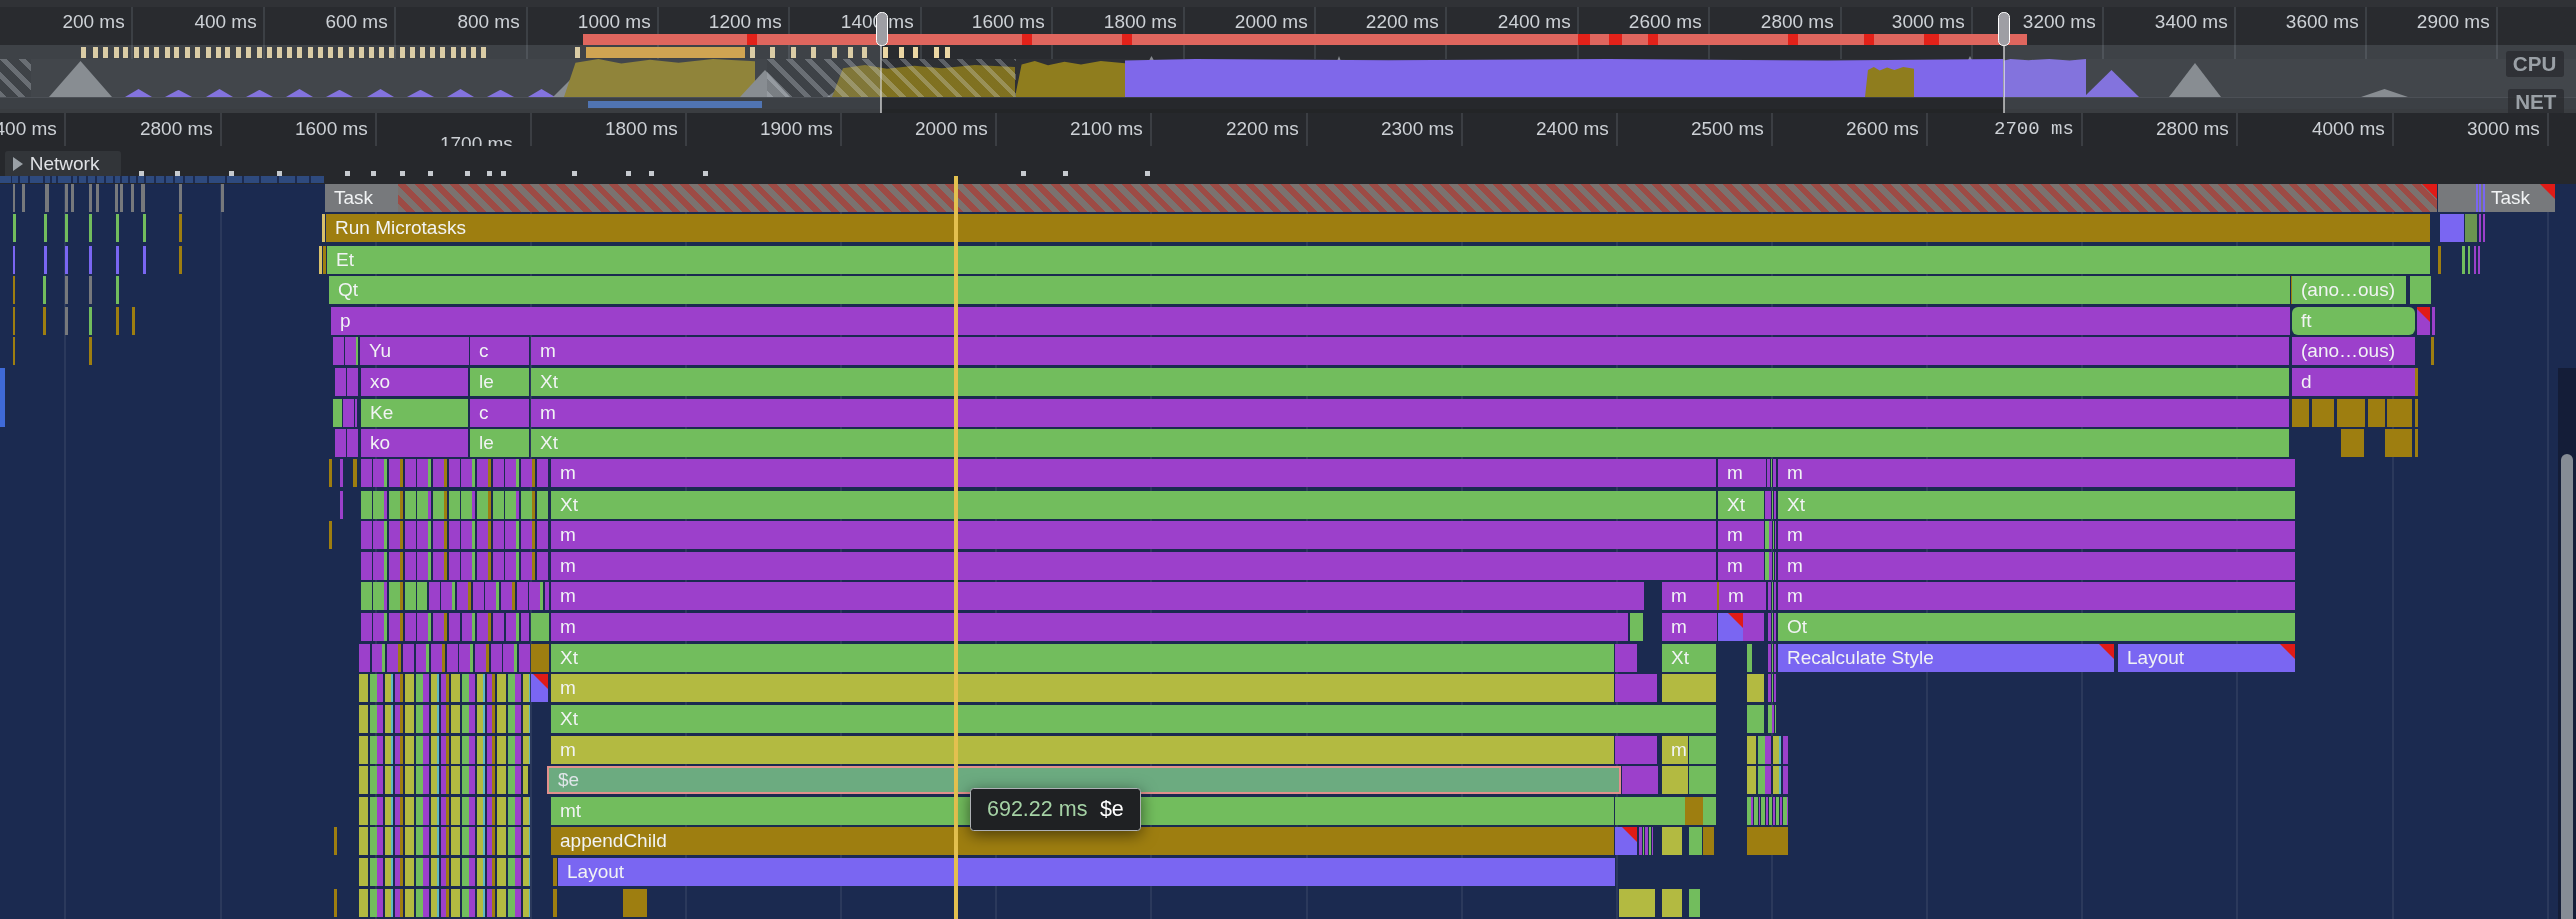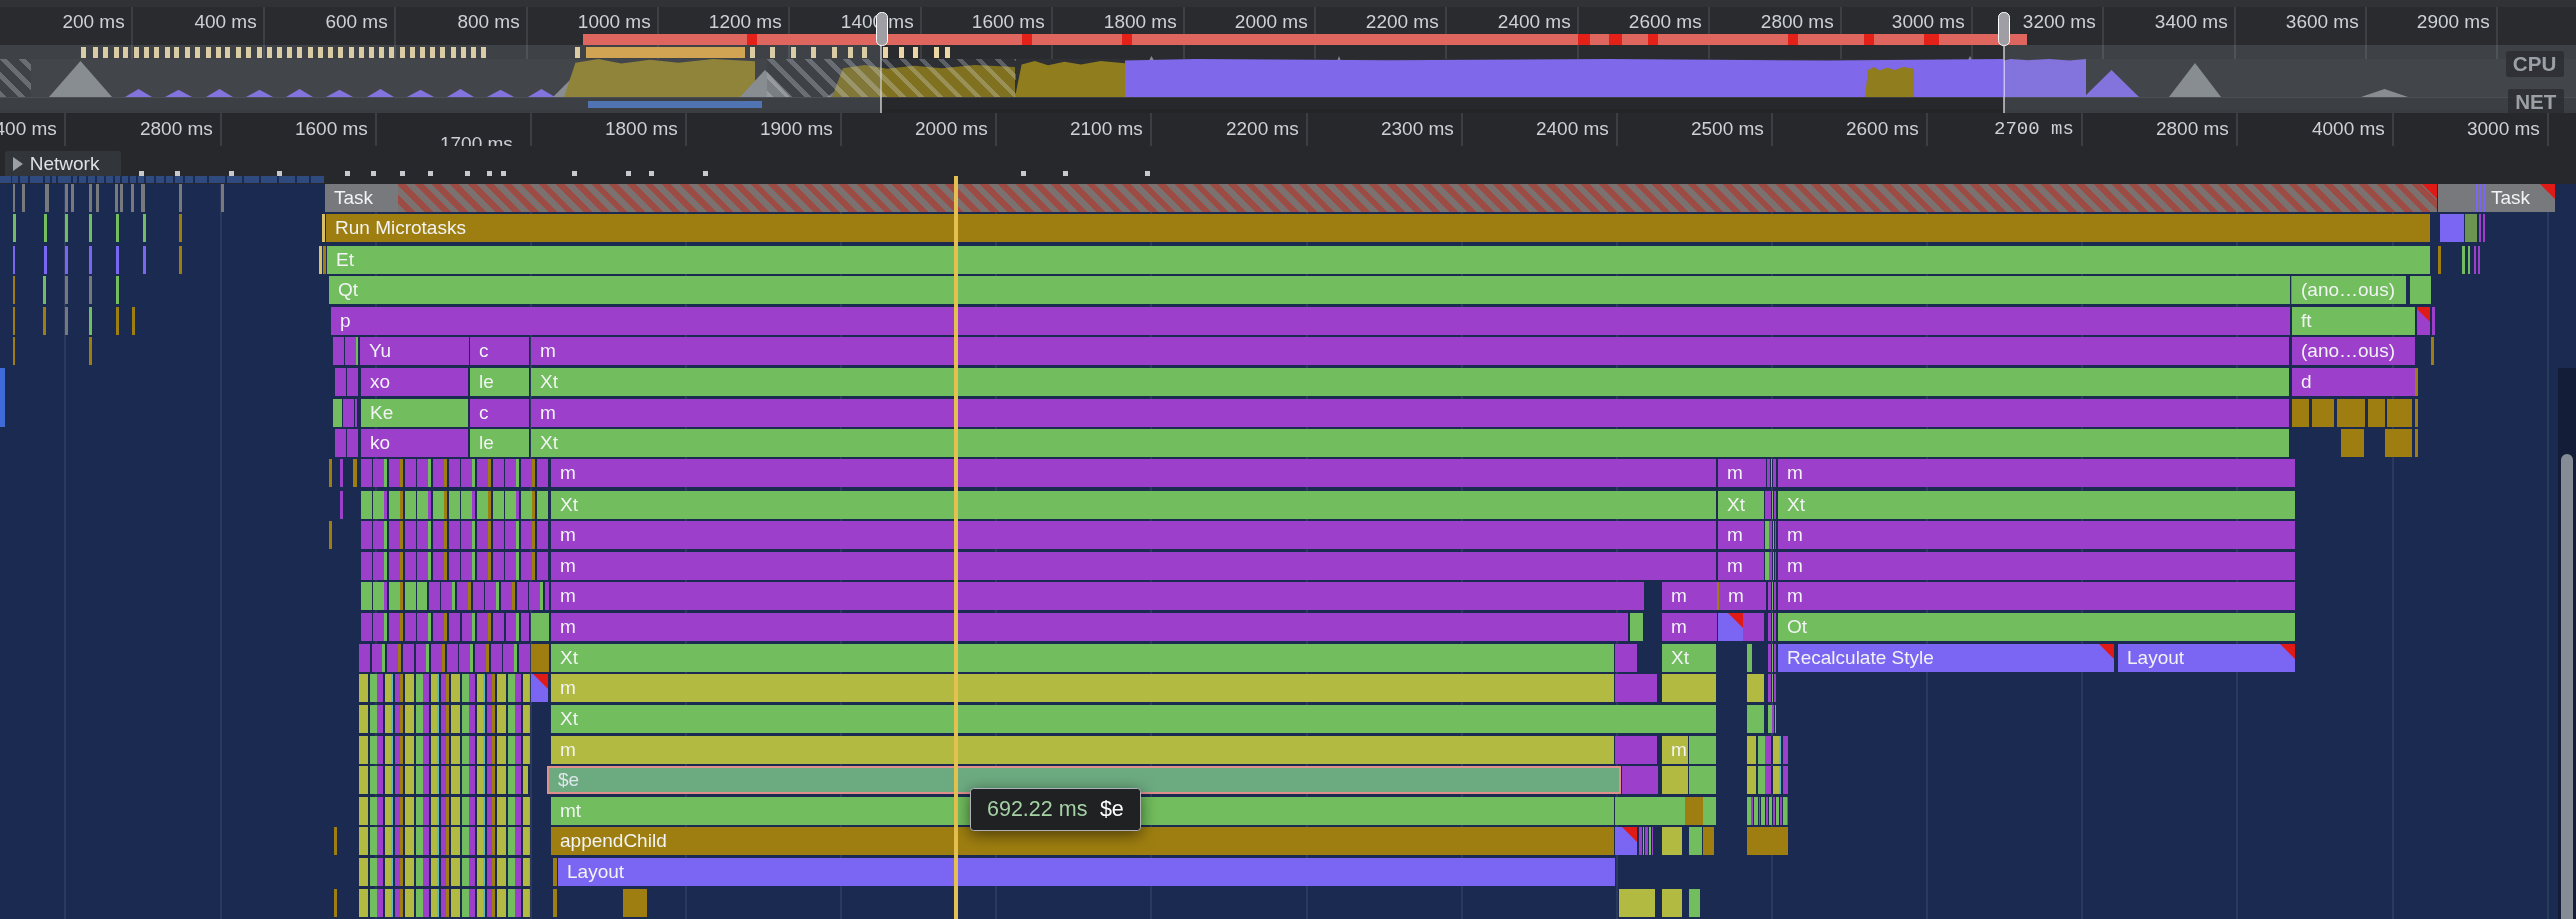--- a/index.html
+++ b/index.html
@@ -383,21 +383,21 @@
           <span class="lbl">Qt</span>
         </div>
         <div class="bar c-D" style="left: 2291px; top: 92px; width: 1.8px; position: absolute;"></div>
         <div class="bar c-G" style="left: 2292px; top: 92px; width: 114px; position: absolute;">
           <span class="lbl">(ano…ous)</span>
         </div>
         <div class="bar c-G" style="left: 2410px; top: 92px; width: 20.6px; position: absolute;"></div>
         <div class="bar c-P" style="left: 331px; top: 123px; width: 1959px; position: absolute;">
           <span class="lbl">p</span>
         </div>
-        <div class="bar c-G" style="left: 2292px; top: 123px; width: 123px; position: absolute;">
+        <div class="bar c-G" style="left: 2292px; top: 123px; width: 123px; position: absolute; border-radius: 6px;">
           <span class="lbl">ft</span>
         </div>
         <div class="bar c-P" style="left: 2417px; top: 123px; width: 12.5px; position: absolute;">
           <div class="tri"></div>
         </div>
         <div class="bar c-P" style="left: 2432px; top: 123px; width: 2.7px; position: absolute;"></div>
         <div class="bar tex-pm" style="left: 333px; top: 153px; width: 25px; position: absolute;"></div>
         <div class="bar c-P" style="left: 360px; top: 153px; width: 109px; position: absolute;">
           <span class="lbl">Yu</span>
         </div>

